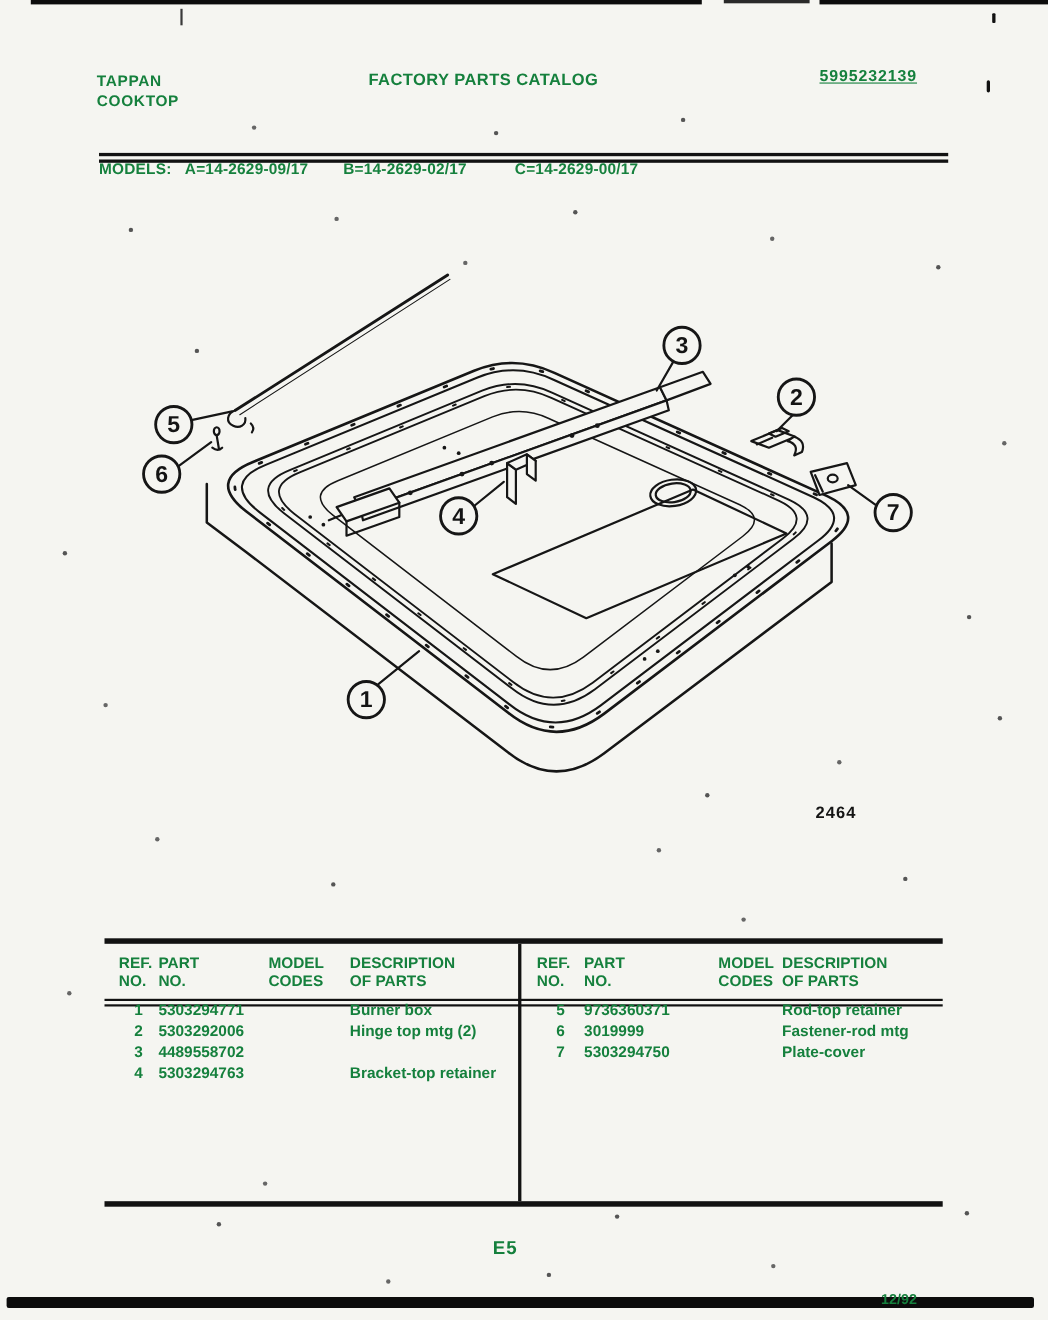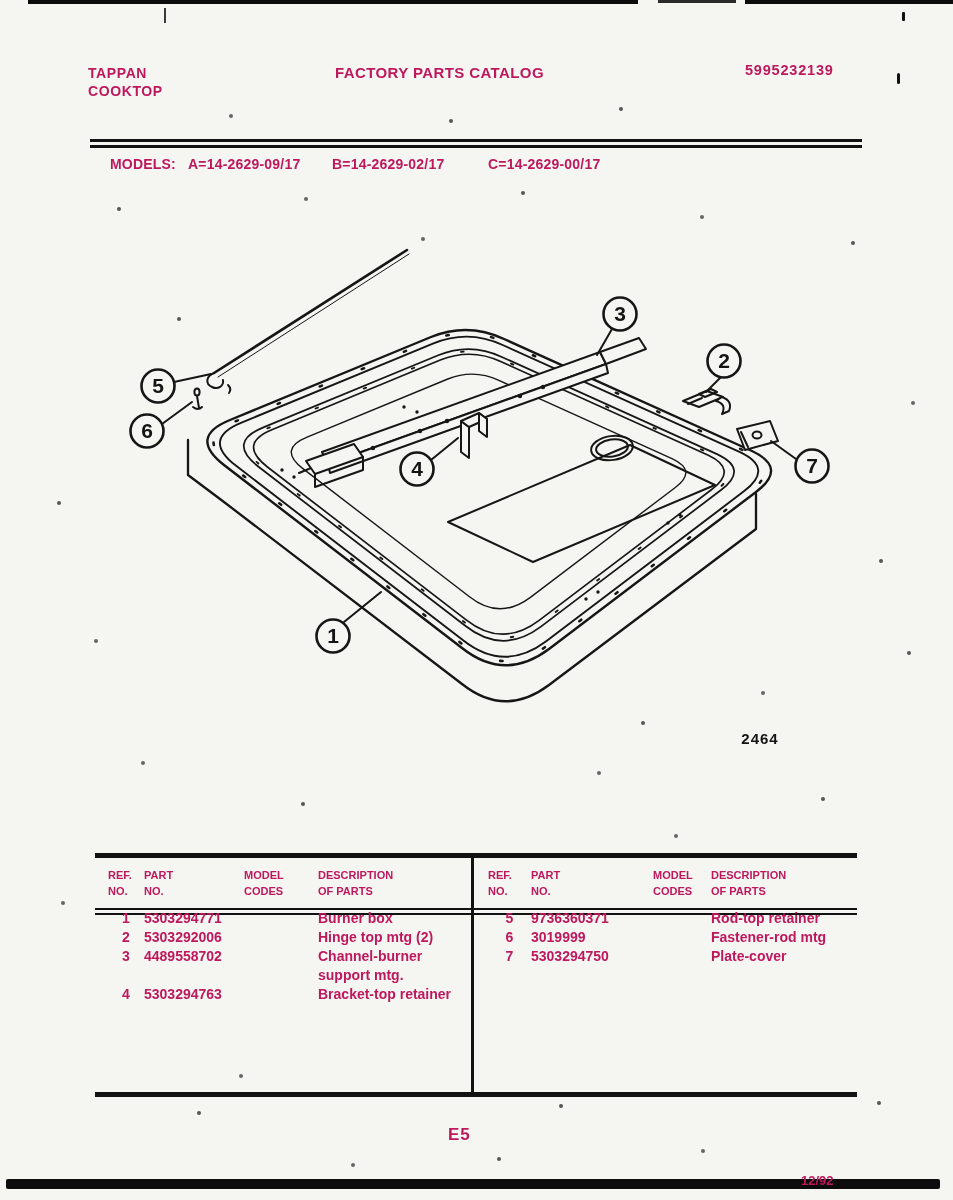--- a/index.html
+++ b/index.html
@@ -1,44 +1,44 @@
 <!DOCTYPE html>
 <html><head>
 <meta charset="utf-8">
 <style>
   html,body{margin:0;padding:0;background:#e9e9e6;}
   .page{position:relative;width:953px;height:1200px;background:#f5f5f1;overflow:hidden;
-        font-family:"Liberation Sans",sans-serif;color:#be185d;filter:blur(0.24px);}
+        font-family:"Liberation Sans",sans-serif;color:#15803d;filter:blur(0.24px);}
   .abs{position:absolute;}
 
   
   .brand{left:88px;top:64px;font-size:14px;font-weight:700;letter-spacing:.6px;line-height:18px;}
   .title{left:335px;top:64px;font-size:15px;font-weight:700;letter-spacing:.4px;}
-  .pubno{left:745px;top:62px;font-size:14.5px;font-weight:700;letter-spacing:.8px;}
+  .pubno{left:745px;top:62px;font-size:14.5px;font-weight:700;letter-spacing:.8px;text-decoration:underline;}
   .header-rule{left:90px;top:139px;width:772px;height:9px;box-sizing:border-box;
                border-top:3px solid #121212;border-bottom:3px solid #121212;}
-  .models{top:156px;font-size:14px;font-weight:700;letter-spacing:.2px;margin-left:20px;}
+  .models{top:145px;font-size:14px;font-weight:700;letter-spacing:.2px;}
   .m-label{left:90px;} .m-a{left:168px;} .m-b{left:312px;} .m-c{left:468px;}
 
   
   .diagram{left:90px;top:225px;}
   svg text{font-family:"Liberation Sans",sans-serif;font-weight:700;fill:#141414;}
   .callout-num{font-size:21px;text-anchor:middle;}
   .fig-num{font-size:15px;letter-spacing:1px;text-anchor:middle;}
 
   
   .ptable{left:95px;top:853px;width:762px;height:244px;box-sizing:border-box;
           border-top:5px solid #121212;border-bottom:5px solid #121212;}
   .vdivider{left:376px;top:0;bottom:0;width:3px;background:#121212;}
   .header-underline{left:0;right:0;top:50px;height:7px;box-sizing:border-box;
                     border-top:2.5px solid #121212;border-bottom:2.5px solid #121212;}
   .half{position:absolute;top:0;bottom:0;}
   .half.left{left:0;width:376px;}
   .half.right{left:379px;width:383px;}
-  .thead{display:grid;padding-top:9px;font-size:11px;font-weight:700;line-height:16px;white-space:pre-line;}
+  .thead{display:grid;padding-top:9px;font-size:14px;font-weight:700;line-height:16px;white-space:pre-line;}
   .half.left .thead{grid-template-columns:36px 100px 74px auto;padding-left:13px;}
   .half.right .thead{grid-template-columns:43px 122px 58px auto;padding-left:14px;}
   .tbody{padding-top:10px;}
   .tr{display:grid;font-size:14px;font-weight:700;line-height:19px;}
   .half.left .tr{grid-template-columns:36px 100px 74px 150px;padding-left:13px;}
   .half.right .tr{grid-template-columns:43px 122px 58px auto;padding-left:14px;}
   .c-ref{text-align:center;}
 
   
   .pagecode{left:448px;top:1125px;font-size:17px;font-weight:700;letter-spacing:1px;text-align:right;}
@@ -233,21 +233,20 @@
         <div class="tr">
           <span class="c-ref">2</span>
           <span>5303292006</span>
           <span></span>
           <span>Hinge top mtg (2)</span>
         </div>
         <div class="tr">
           <span class="c-ref">3</span>
           <span>4489558702</span>
           <span></span>
-          <span>Channel-burner support mtg.</span>
         </div>
         <div class="tr">
           <span class="c-ref">4</span>
           <span>5303294763</span>
           <span></span>
           <span>Bracket-top retainer</span>
         </div>
       </div>
     </div>
 

